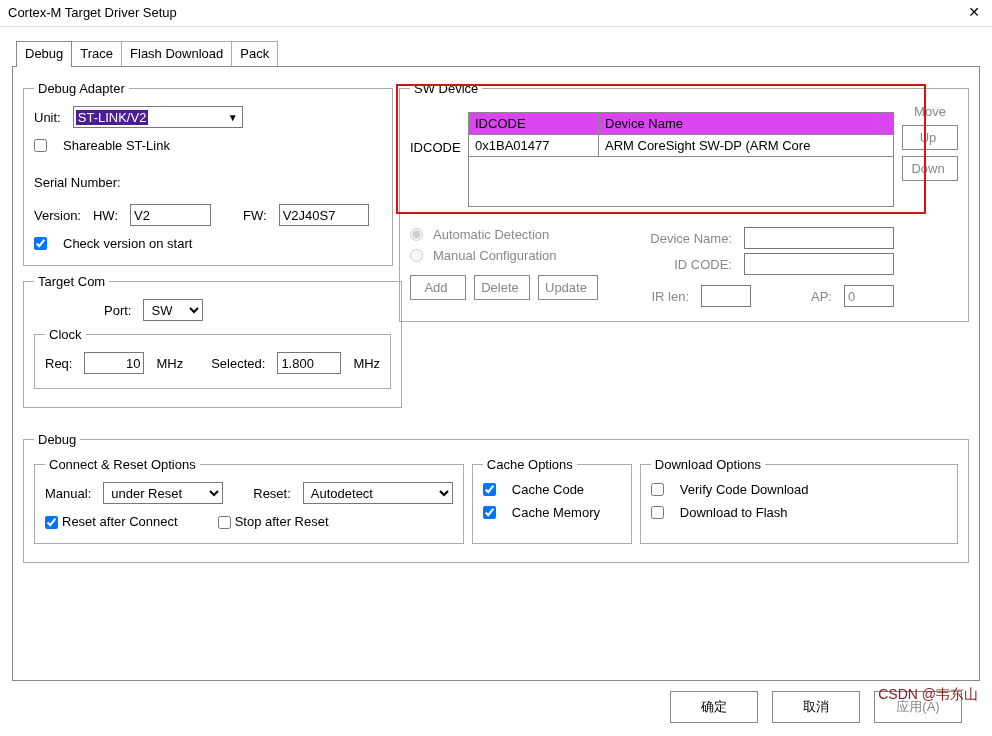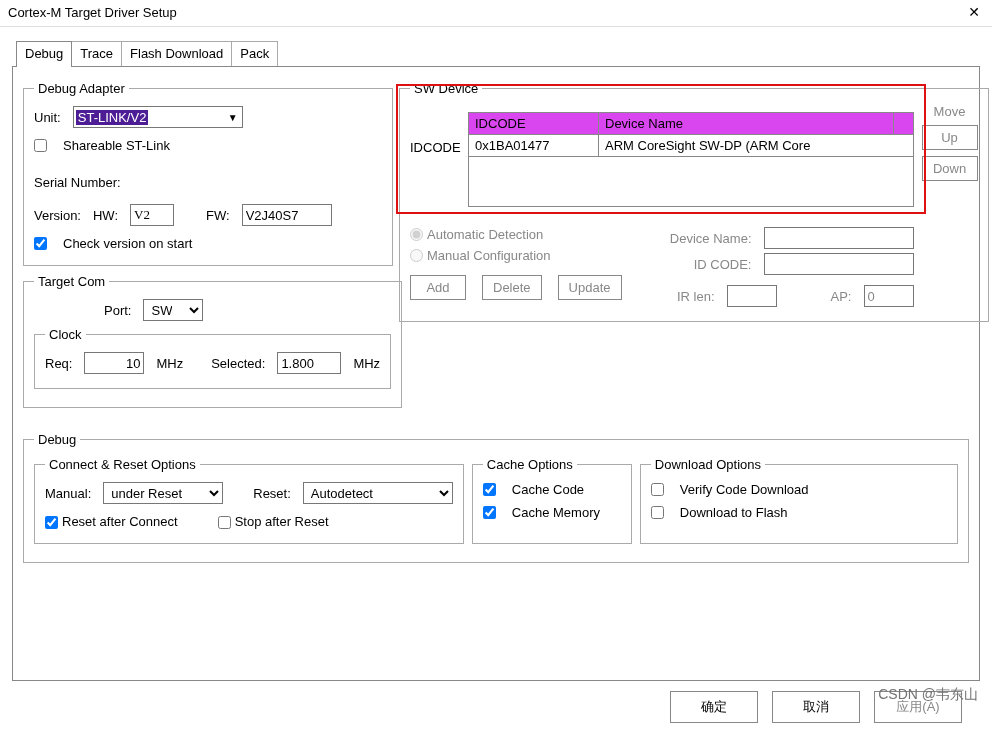--- a/index.html
+++ b/index.html
@@ -15,34 +15,34 @@
 .tab:not(.active) { border-left: 1px solid #aaa; border-right: 1px solid #aaa; border-top: 1px solid #aaa; }
 .tabpage { border: 1px solid #888; margin-top: -1px; padding: 10px; position: relative; min-height: 615px; }
 fieldset { border: 1px solid #aaa; margin: 4px 0 8px 0; padding: 6px 10px 10px 10px; }
 fieldset > legend { padding: 0 4px; font-size: 13px; }
 .row { display: flex; align-items: center; gap: 12px; margin: 4px 0; }
 label { white-space: nowrap; }
 select, input[type=text] { border: 1px solid #777; background: #fff; height: 22px; padding: 1px 3px; font-size: 13px; }
 select { padding-right: 14px; }
 input[type=checkbox], input[type=radio] { margin: 0 4px 0 0; vertical-align: middle; }
 button { border: 1px solid #888; background: #fff; padding: 4px 10px; font-size: 13px; cursor: pointer; min-width: 56px; }
-button.disabled, .disabled { color: #888; }
+button.disabled, .disabled { color: #888; padding-left: 6px; }
 .flex { display: flex; }
 .left-pane { width: 370px; }
 .right-pane { flex: 1; margin-left: 6px; }
 .highlight-sel { background: #4c1d95; color: #fff; padding: 0 1px; }
 .sw-highlight { border: 2px solid #d11; position: absolute; pointer-events: none; }
 .sw-table { border: 1px solid #888; width: 100%; border-collapse: collapse; }
 .sw-table th, .sw-table td { border: 1px solid #888; padding: 3px 6px; text-align: left; font-weight: normal; font-size: 13px; }
 .sw-table th { background: #d946ef; }
 .move-col { display: flex; flex-direction: column; gap: 6px; margin-left: 8px; margin-top: 2px; }
 .move-col .lbl { color: #888; text-align: center; }
 .bottom-buttons { display: flex; justify-content: flex-end; gap: 14px; padding: 10px 18px 8px 0; }
 .bottom-buttons button { min-width: 88px; padding: 6px 14px; }
-.watermark { position: absolute; right: 14px; bottom: 32px; color: #737373; font-size: 14px; pointer-events: none; }
+.watermark { position: absolute; right: 14px; bottom: 32px; color: #7f1d1d; font-size: 14px; pointer-events: none; }
 .serial-box { border: 1px solid #aaa; padding: 5px 8px; width: 310px; color: #333; }
 .readonly { background: #fff; }
 .radio-row { display: flex; align-items: center; margin: 6px 0; }
 .sw-fieldset { position: relative; }
 .sw-inner { display: flex; }
 .sw-left { flex: 1; }
 .debug-lower { display: flex; gap: 8px; }
 .debug-lower fieldset { flex: 1; }
 .conn-reset { width: 460px; flex: 0 0 460px; }
 </style>
@@ -78,21 +78,21 @@
           </div>
           <div class="row" style="margin-top:10px;">
             <input type="checkbox" style="">
             <label>Shareable ST-Link</label>
           </div>
           <div style="height:18px;"></div>
           <div>Serial Number:</div>
           <div class="row" style="margin-top:14px;">
             <span>Version:</span>
             <span>HW:</span>
-            <input type="text" style="width: 44px; font-family: Liberation Serif, serif;" class="readonly" value="V2">
+            <input type="text" style="width: 81px;" class="readonly" value="V2">
             <span style="width:8px;"></span>
             <span>FW:</span>
             <input type="text" style="width: 90px;" class="readonly" value="V2J40S7">
           </div>
           <div class="row" style="margin-top:10px;">
             <input type="checkbox" checked="" style="">
             <label>Check version on start</label>
           </div>
         </fieldset>
 
@@ -151,21 +151,21 @@
               <div class="flex" style="margin-top:14px;gap:30px;">
                 <div>
                   <div class="radio-row">
                     <input type="radio" name="det" checked="" disabled="" style="">
                     <label class="disabled">Automatic Detection</label>
                   </div>
                   <div class="radio-row">
                     <input type="radio" name="det" disabled="" style="">
                     <label class="disabled">Manual Configuration</label>
                   </div>
-                  <div class="row" style="margin-top:12px;gap:16px;">
+                  <div class="row" style="margin-top:12px;gap:8px;">
                     <button class="disabled">Add</button>
                     <button class="disabled">Delete</button>
                     <button class="disabled">Update</button>
                   </div>
                 </div>
                 <div style="flex:1;">
                   <div class="row" style="justify-content:flex-end;margin-top:6px;">
                     <label class="disabled" style="width:100px;text-align:right;">Device Name:</label>
                     <input type="text" style="width: 150px;" disabled="">
                   </div>

